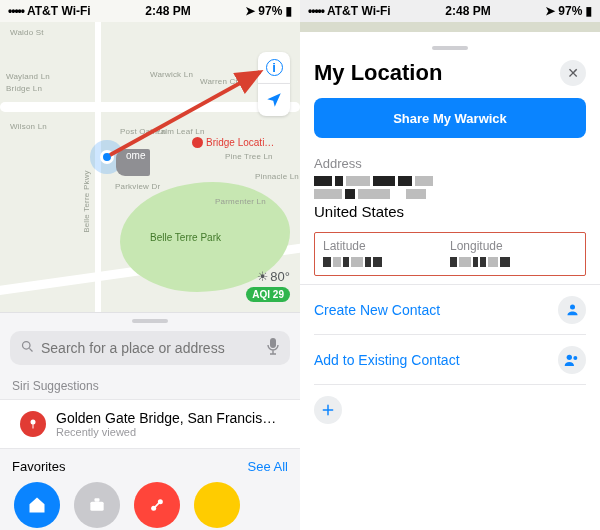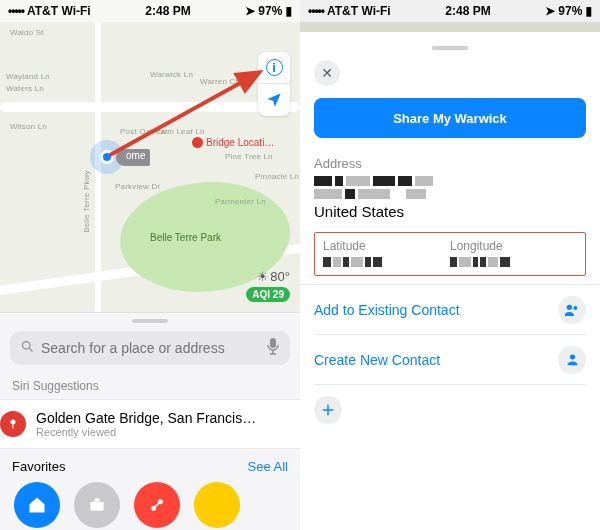--- a/index.html
+++ b/index.html
@@ -23,21 +23,21 @@
   .street{position:absolute;font-size:8px;color:#9aa094; letter-spacing:0.2px;}
   .sA{left:6px; top:50px;} .sB{left:6px; top:62px;}
   .sC{left:150px; top:48px;} .sD{left:200px; top:55px;}
   .sE{left:10px; top:100px;} .sF{left:55px; top:175px; transform:rotate(-90deg);} 
   .sG{left:120px; top:105px;} .sH{left:155px; top:105px;} .sI{left:115px; top:160px;}
   .sJ{left:225px; top:130px;} .sK{left:255px; top:150px;} .sL{left:215px; top:175px;}
   .sM{left:10px;top:6px;}
 
   
   .home-dot{position:absolute; left:100px; top:128px; width:14px; height:14px; background:#0a84ff; border:3px solid #fff; border-radius:50%; box-shadow:0 0 0 10px rgba(10,132,255,.2);}
-  .home-lbl{position:absolute; left:116px; top:127px; background:#8f8f93; color:#fff; font-size:10px; padding:1px 5px 5px 10px; border-radius:9px 2px 2px 9px;}
+  .home-lbl{position:absolute; left:116px; top:127px; background:#8f8f93; color:#fff; font-size:10px; padding:1px 5px 15px 10px; border-radius:9px 2px 2px 9px;}
   .marked{position:absolute; left:192px; top:115px; display:flex; align-items:center; gap:3px; font-size:10px; color:#e13b34;}
   .marked .m-pin{width:11px;height:11px;background:#e13b34;border-radius:50%;}
 
   
   .map-btns{position:absolute; right:10px; top:30px; display:flex; flex-direction:column; gap:0; z-index:6;}
   .map-btn{width:32px;height:32px;background:#fff;border-bottom:1px solid #e7e7ea;display:flex;align-items:center;justify-content:center;border-radius:8px 8px 0 0; box-shadow:0 1px 3px rgba(0,0,0,.15);}
   .map-btn:last-child{border-radius:0 0 8px 8px;border-bottom:none;}
   .info-i{color:#0a84ff;font-weight:700;font-size:13px;border:1.5px solid #0a84ff;border-radius:50%;width:17px;height:17px;display:flex;align-items:center;justify-content:center;}
   .locate-arrow svg{width:18px;height:18px;}
 
@@ -50,21 +50,21 @@
   .aqi{background:#2fb54d;color:#fff;font-size:10px;font-weight:700;padding:2px 6px;border-radius:8px;display:inline-block;margin-top:1px;}
 
   
   .sheet{ flex:1; background:#f5f5f7; border-top:1px solid #e1e1e4; display:flex; flex-direction:column; padding-top:6px; position:relative;}
   .grabber{width:36px;height:4px;background:#cfcfd3;border-radius:3px;margin:0 auto 8px;}
   .search{margin:0 10px 10px; background:#e7e7ea; border-radius:10px; height:34px; display:flex; align-items:center; padding:0 10px; }
   .search .mag{color:#8e8e93;margin-right:6px;}
   .search input{flex:1; border:none; background:transparent; font-size:14px; color:#3a3a3c; outline:none;}
   .mic{color:#8e8e93;}
   .sect-label{font-size:12px; color:#8a8a8e; padding:4px 12px 6px;}
-  .sugg{background:#fff; margin:0 0 0 0; padding:10px 12px 10px 0; display:flex; align-items:center; gap:10px; border-top:1px solid #e7e7ea; border-bottom:1px solid #e7e7ea;}
+  .sugg{background:#fff; margin:0 0 0 0; padding:10px 12px 10px 20px; display:flex; align-items:center; gap:10px; border-top:1px solid #e7e7ea; border-bottom:1px solid #e7e7ea;}
   .sugg .pin{width:26px;height:26px;border-radius:50%;background:#e13b34;display:flex;align-items:center;justify-content:center;}
   .sugg .pin svg{width:12px;height:12px;fill:#fff;}
   .sugg .txt .t1{font-size:14px;color:#000; white-space:nowrap; overflow:hidden; text-overflow:ellipsis; max-width:225px;}
   .sugg .txt .t2{font-size:11px;color:#9a9a9e;}
   .fav-row{display:flex; align-items:center; justify-content:space-between; padding:10px 12px 4px;}
   .fav-row .lbl{font-size:13px;color:#000;}
   .fav-row .see{font-size:13px;color:#0a84ff;}
   .fav-items{display:flex; gap:14px; padding:4px 14px 0; overflow:hidden;}
   .fav{width:46px;height:46px;border-radius:50%;background:#efeff2;display:flex;align-items:center;justify-content:center;}
   .fav svg{width:20px;height:20px;fill:#fff;}
@@ -120,21 +120,21 @@
   </div>
 
   <div class="map">
     <div class="map-bg"></div>
     <div class="road h1"></div>
       <div class="road d2"></div>
       <div class="road v1"></div>
     <div class="park"></div>
     <span class="park-label">Belle Terre Park</span>
     <span class="street sA">Wayland Ln</span>
-    <span class="street sB">Waters Ln</span>
+    <span class="street sB">Bridge Ln</span>
     <span class="street sC">Warwick Ln</span>
     <span class="street sD">Warren Ct</span>
     <span class="street sE">Wilson Ln</span>
     <span class="street sF">Belle Terre Pkwy</span>
     <span class="street sG">Post Oak Ln</span>
     <span class="street sH">Palm Leaf Ln</span>
     <span class="street sI">Parkview Dr</span>
     <span class="street sJ">Pine Tree Ln</span>
     <span class="street sK">Pinnacle Ln</span>
     <span class="street sL">Parmenter Ln</span>
@@ -244,20 +244,21 @@
     <div class="sb-right">
       <span>➤</span>
       <span>97%</span>
       <span>▮</span>
     </div>
   </div>
   <div class="map-sliver"></div>
   <div class="panel">
     <div class="grabber"></div>
     <div class="p-head">
+      <div class="p-title">My Location</div>
       <div class="close">
           <span>✕</span>
         </div>
     </div>
     <div class="btn-row">
       <div class="btn primary">Share My Warwick</div>
     </div>
 
     <div class="addr-lbl">Address</div>
     <div class="redact">
@@ -297,39 +298,39 @@
           <div class="cv" style="width:5px"></div>
             <div class="cv" style="width:6px"></div>
           <div class="cv" style="width:10px;background:#bbb"></div>
             <div class="cv" style="width:10px"></div>
         </div>
       </div>
     </div>
     <div class="hr"></div>
 
     <div class="action">
+      <span class="al">Create New Contact</span>
+      <span class="ic">
+          <svg width="15" height="15" viewBox="0 0 24 24">
+            <circle cx="12" cy="8" r="4" fill="#0a84ff"></circle>
+            <path d="M4 21c0-4 4-6 8-6s8 2 8 6" fill="#0a84ff"></path>
+          </svg>
+        </span>
+    </div>
+    <div class="action">
       <span class="al">Add to Existing Contact</span>
       <span class="ic">
           <svg width="16" height="14" viewBox="0 0 24 20">
             <circle cx="8" cy="6" r="4" fill="#0a84ff"></circle>
             <circle cx="17" cy="7" r="3" fill="#0a84ff"></circle>
             <path d="M1 19c0-4 3-6 7-6s7 2 7 6" fill="#0a84ff"></path>
           </svg>
         </span>
     </div>
     <div class="action">
-      <span class="al">Create New Contact</span>
-      <span class="ic">
-          <svg width="15" height="15" viewBox="0 0 24 24">
-            <circle cx="12" cy="8" r="4" fill="#0a84ff"></circle>
-            <path d="M4 21c0-4 4-6 8-6s8 2 8 6" fill="#0a84ff"></path>
-          </svg>
-        </span>
-    </div>
-    <div class="action">
       <span class="ic">
           <svg width="14" height="14" viewBox="0 0 24 24">
             <path d="M12 4v16M4 12h16" stroke="#0a84ff" stroke-width="2.5" stroke-linecap="round"></path>
           </svg>
         </span>
     </div>
   </div>
 </div>
 
 </body></html>

